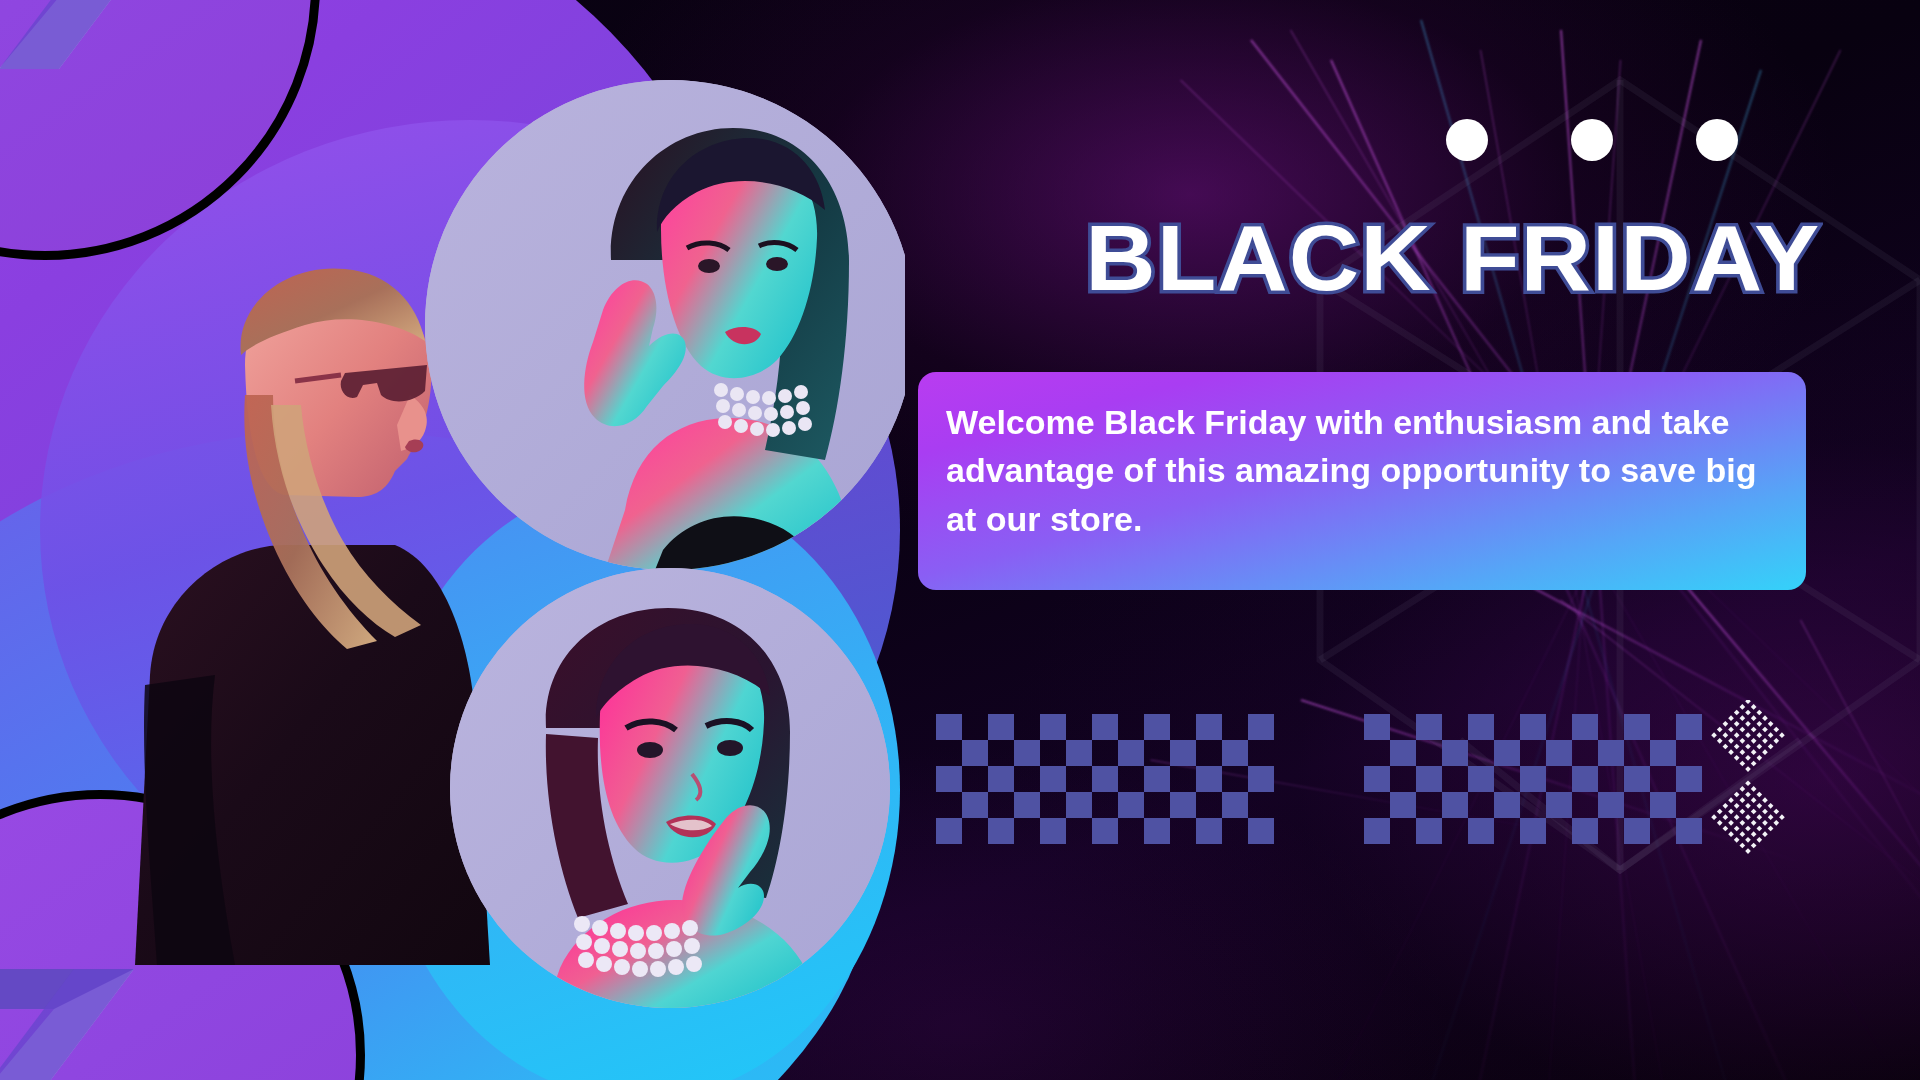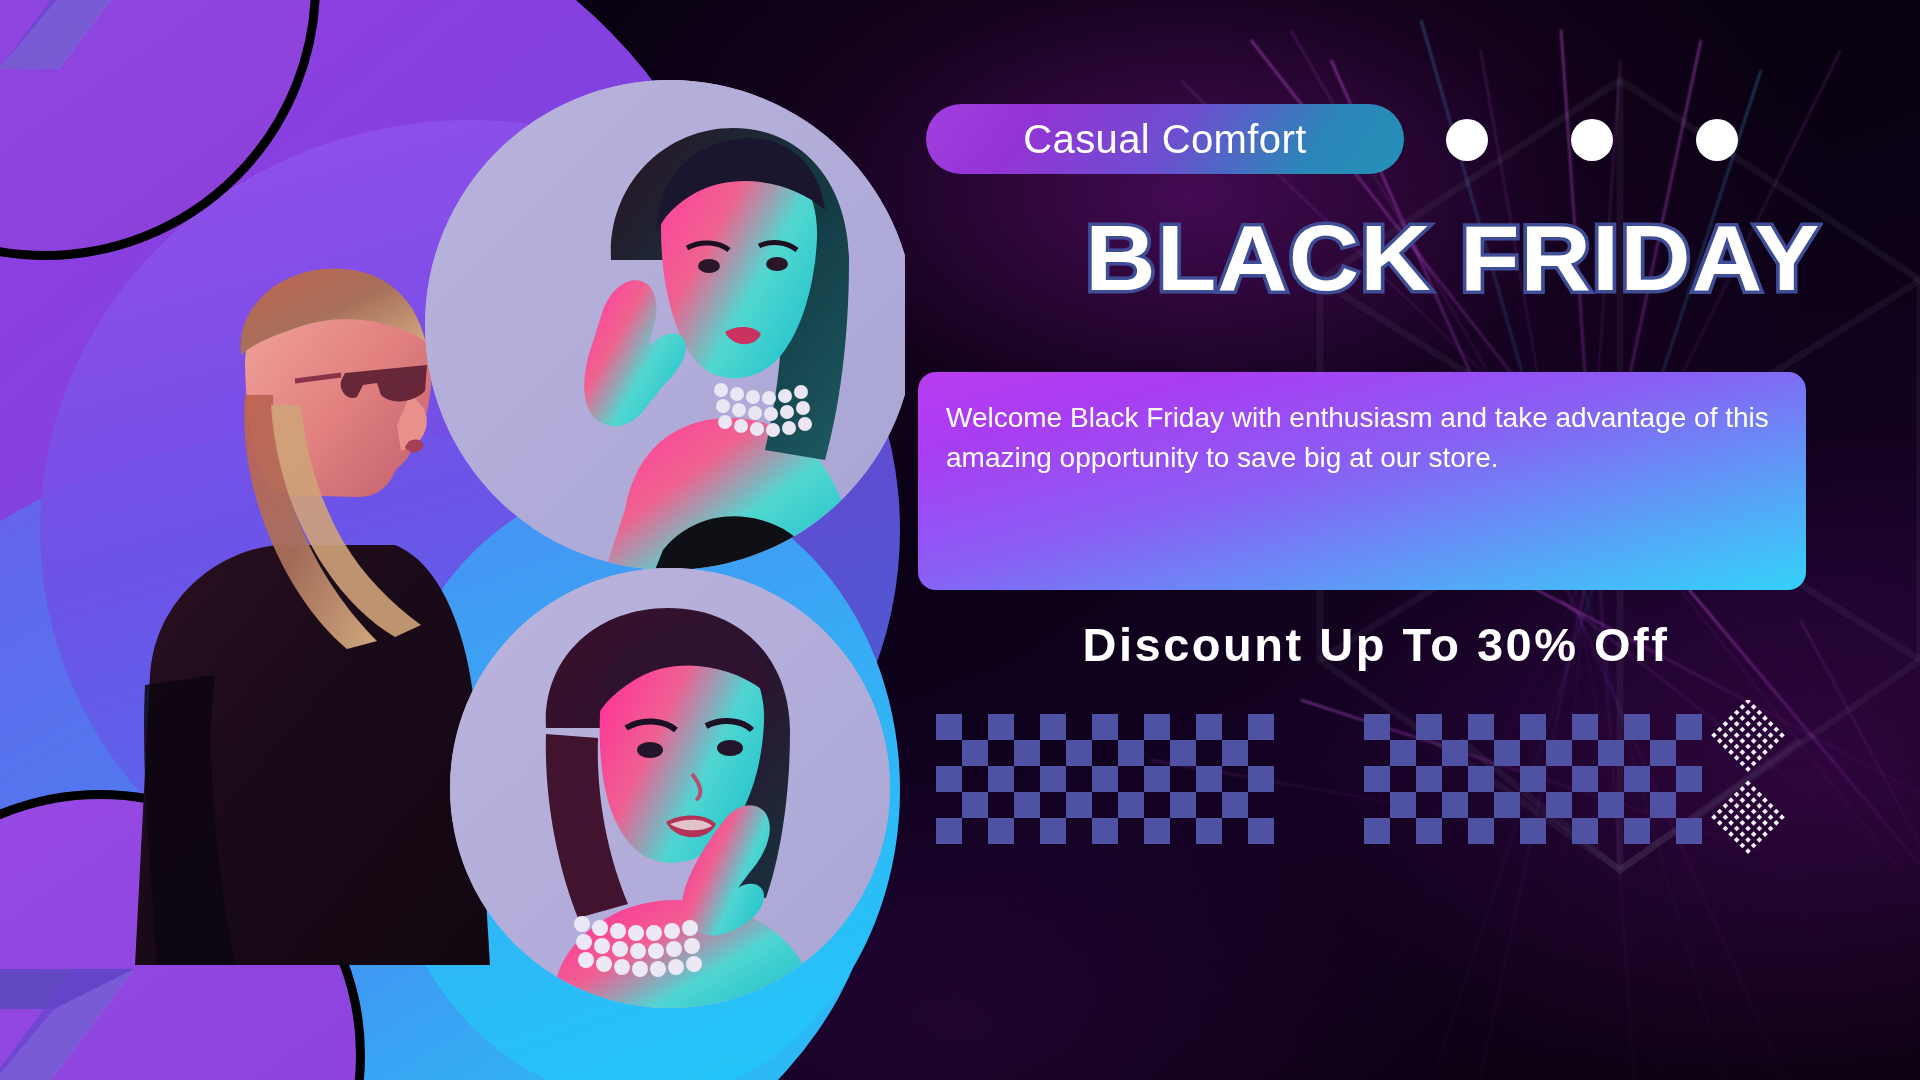--- a/index.html
+++ b/index.html
@@ -107,21 +107,21 @@
     transform:scaleX(1.06); transform-origin:left center;
   }
 
   .desc-box {
     position:absolute; left:-8px; top:372px; width:888px; height:218px;
     border-radius:18px;
     background:linear-gradient(165deg,#b93cf0 0%,#a93df2 18%,#8a5ef4 45%,#55a6f7 78%,#34d2f9 100%);
     padding:26px 28px 0 28px;
   }
   .desc-box p {
-    color:#ffffff; font-size:28px; line-height:1.42; font-weight:400;
+    color:#ffffff; font-size:34px; line-height:1.42; font-weight:700;
   }
 
   .discount {
     position:absolute; left:0; top:617px; width:900px;
     color:#ffffff; font-size:47px; font-weight:bold; letter-spacing:2.5px;
     text-align:center;
     transform:scaleX(1.0); 
   }
 
   .checks { position:absolute; left:10px; top:714px; display:flex; gap:98px; }
@@ -353,37 +353,33 @@
             <circle cx="208" cy="401" r="8"></circle>
             <circle cx="226" cy="399" r="8"></circle>
           <circle cx="244" cy="396" r="8"></circle>
         </g>
       </svg>
     </div>
   </div>
 
   <div class="content">
 
-    <div class="brand-pill">
-      <span>Casual Comfort</span>
-    </div>
 
     <div class="dots-row">
       <div class="dot"></div>
       <div class="dot"></div>
       <div class="dot"></div>
     </div>
 
     <div class="main-title">BLACK FRIDAY</div>
 
     <div class="desc-box">
       <p>Welcome Black Friday with enthusiasm and take advantage of this amazing opportunity to save big at our store.</p>
     </div>
 
-    <div class="discount">Discount Up To 30% Off</div>
 
     <div class="checks">
       <div class="check-block">
         <div class="chk" style="left:0px;   top:0px;"></div>
           <div class="chk" style="left:52px;  top:0px;"></div>
         <div class="chk" style="left:104px; top:0px;"></div>
           <div class="chk" style="left:156px; top:0px;"></div>
         <div class="chk" style="left:208px; top:0px;"></div>
           <div class="chk" style="left:260px; top:0px;"></div>
         <div class="chk" style="left:312px; top:0px;"></div>

